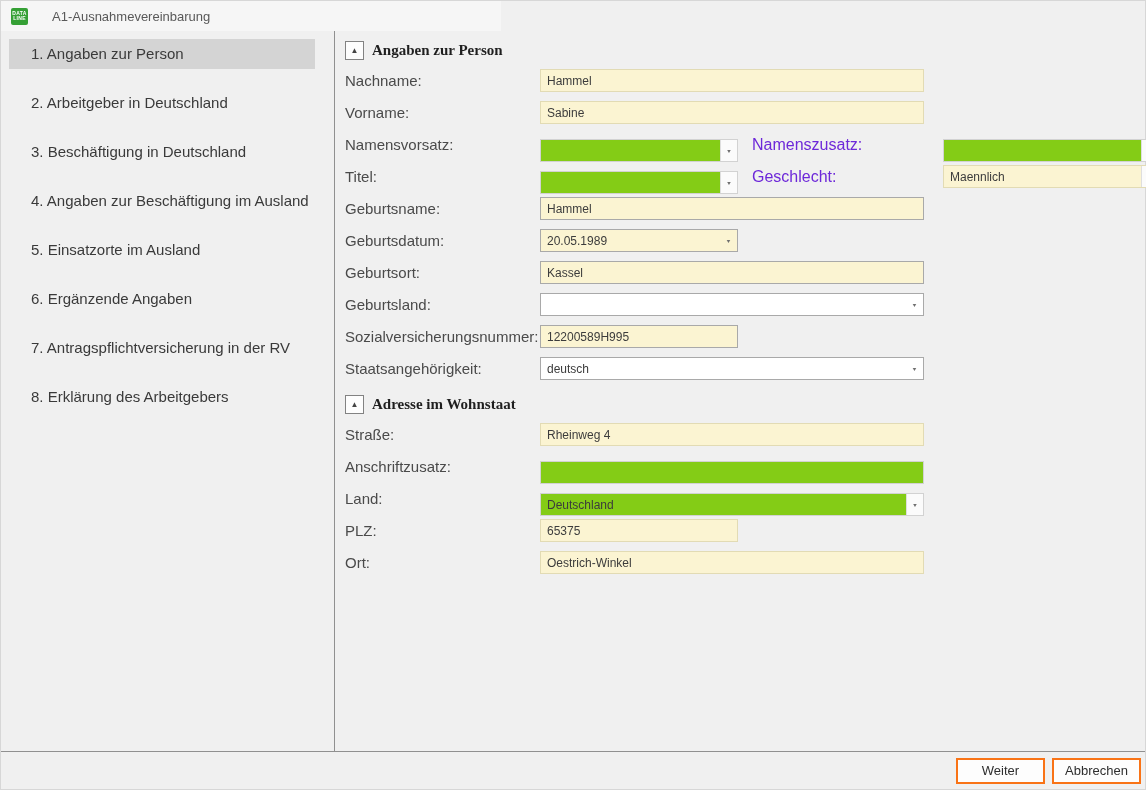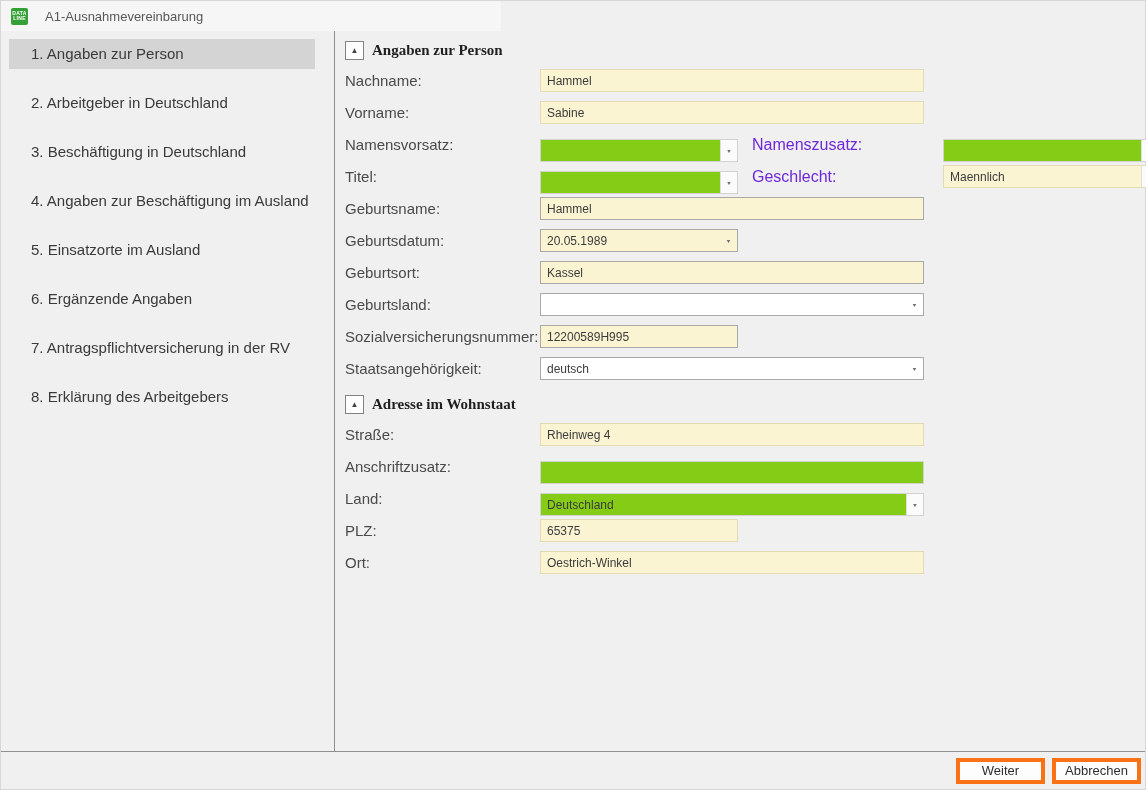--- a/index.html
+++ b/index.html
@@ -8,21 +8,21 @@
     font-family: "Liberation Sans", sans-serif;
     background:#F0F0F0;
     overflow:hidden;
     color:#3C3C3C;
   }
   .window { width:1146px; height:790px; display:flex; flex-direction:column; border:1px solid #D7D7D7; }
 
   
   .titlebar { position:relative; height:30px; background:#F0F0F0; flex:0 0 auto; }
   .titlebar-light { position:absolute; left:0; top:0; width:500px; height:30px; background:#F6F6F6; }
-  .titlebar-inner { position:absolute; left:10px; top:0; height:30px; display:flex; align-items:center; gap:17px; }
+  .titlebar-inner { position:absolute; left:10px; top:0; height:30px; display:flex; align-items:center; gap:24px; }
   .app-icon {
     width:17px; height:17px; border-radius:2px;
     display:flex; flex-direction:column; align-items:center; justify-content:center;
     color:#fff; font-weight:bold; font-size:5px; line-height:5px; letter-spacing:0.3px;
   }
   .win-title { font-size:13px; color:#595959; }
 
   
   .content { flex:1 1 auto; display:flex; min-height:0; }
   .sidebar { width:334px; flex:0 0 auto; border-right:1px solid #909090; padding-top:8px; }
@@ -66,21 +66,21 @@
   .dd-btn { width:17px; height:100%; flex:0 0 auto; display:flex; align-items:center; justify-content:center; cursor:pointer; }
   .dd-btn.boxed { background:#FBFBFB; border-left:1px solid #DEDEDE; }
   .arrow { font-size:6px; color:#6F6F6F; transform:scaleY(0.85); }
 
   
   .footer {
     height:38px; flex:0 0 auto; border-top:1px solid #909090;
     display:flex; align-items:center; justify-content:flex-end; gap:7px; padding-right:4px;
   }
   .btn {
-    width:89px; height:26px; background:#FDFDFD; border:4px solid #f97316;
+    width:89px; height:26px; background:#FDFDFD; border:2px solid #f97316;
     font-family:"Liberation Sans", sans-serif; font-size:13px; color:#2E2E2E; cursor:pointer;
   }
 </style>
 </head>
 <body>
 
 <div class="window">
 
   <div class="titlebar">
     <div class="titlebar-light"></div>

